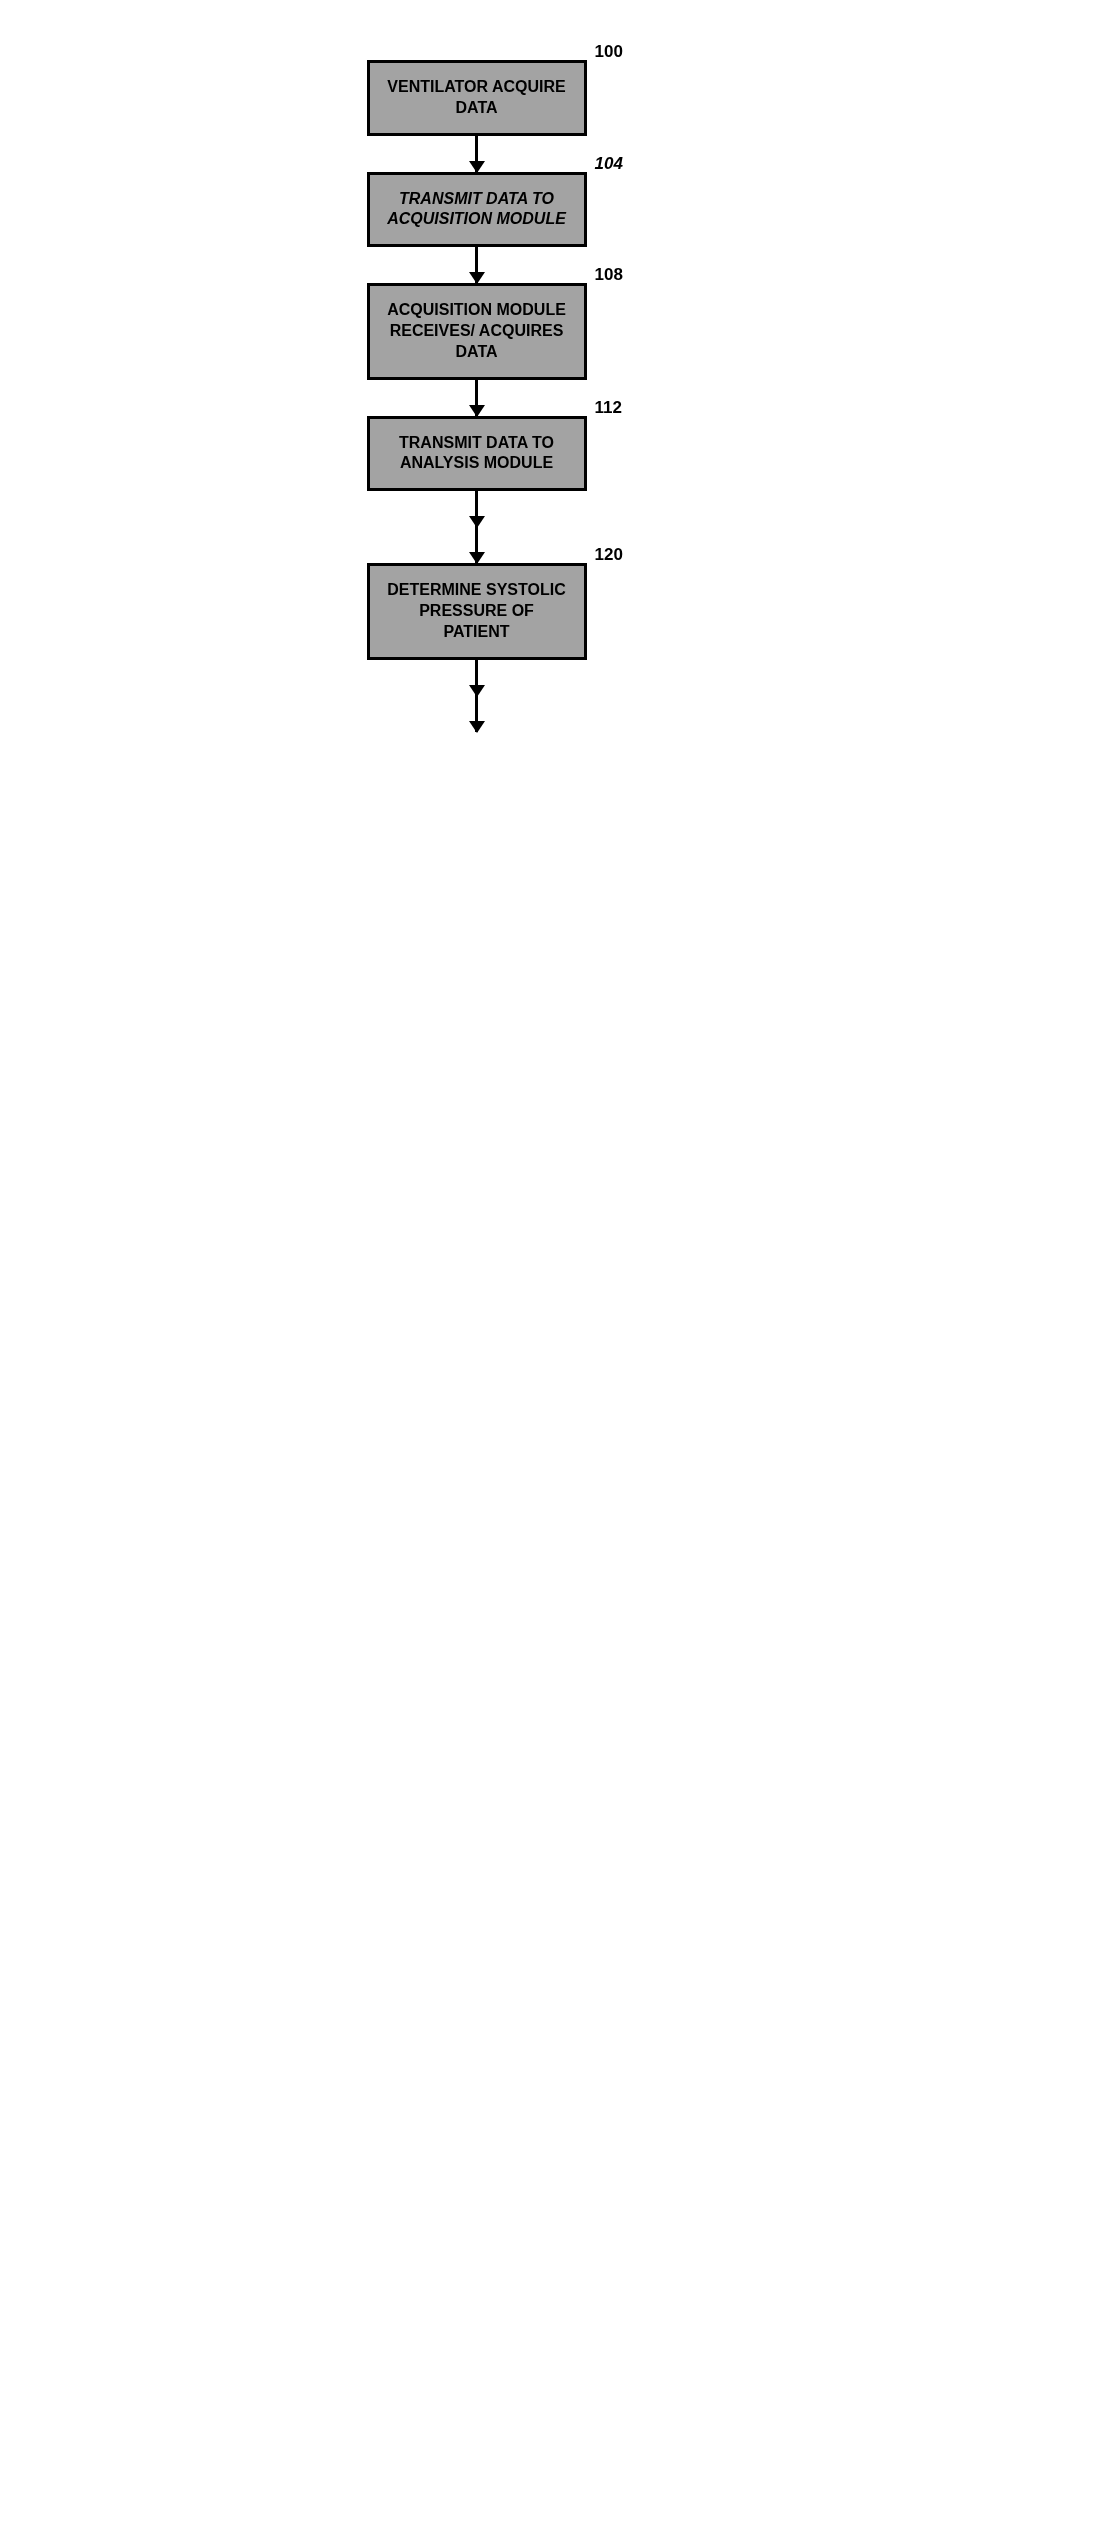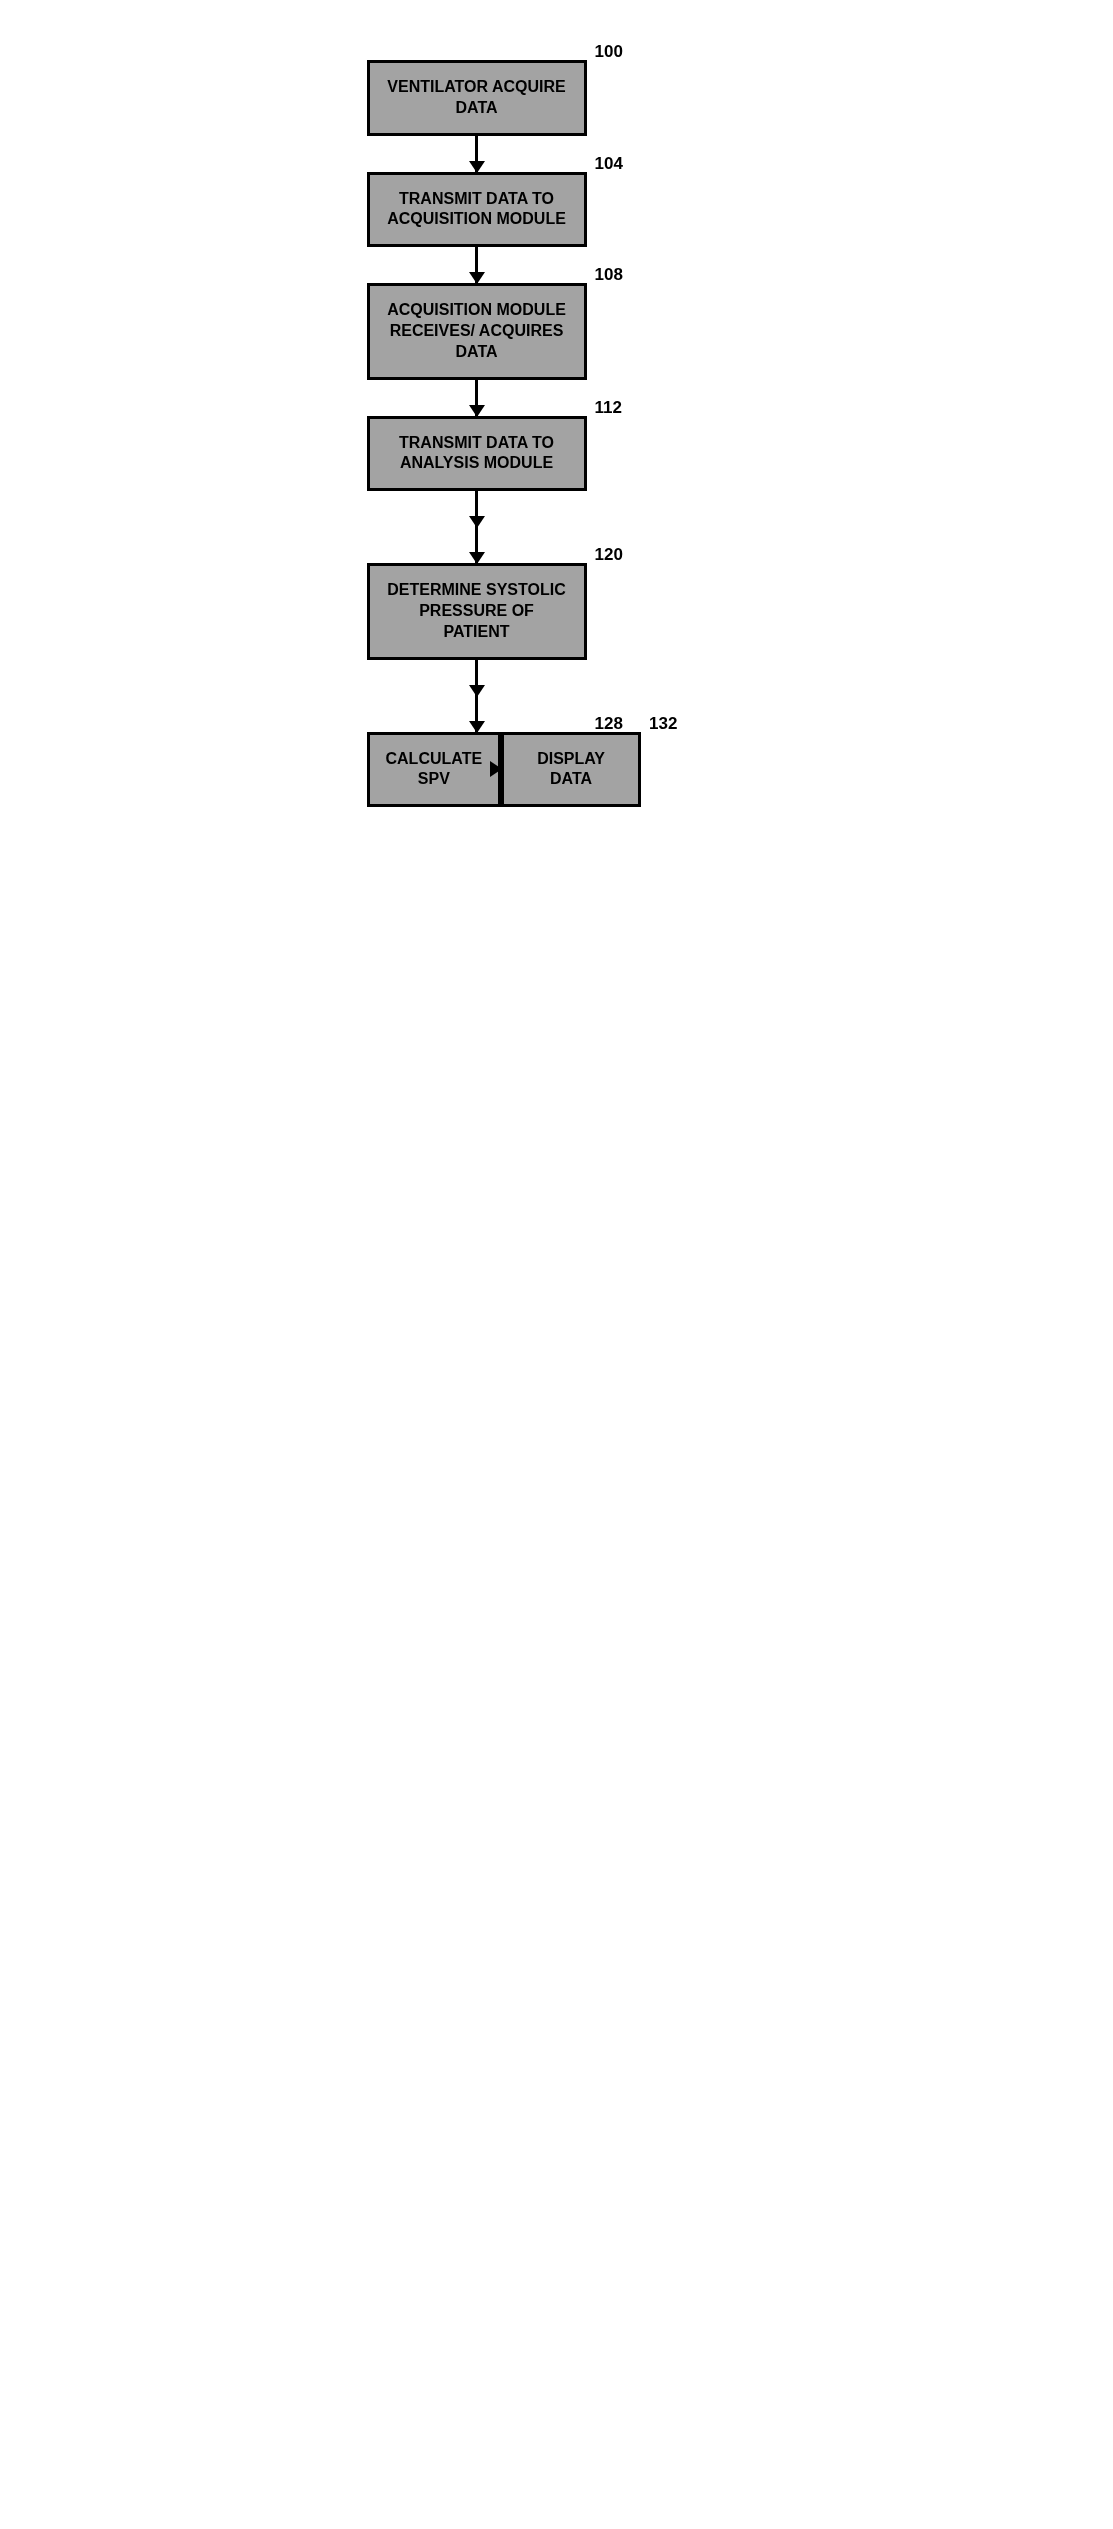--- a/index.html
+++ b/index.html
@@ -118,21 +118,21 @@
     <div class="step-wrapper">
       <div style="position:relative; width:220px;">
         <div class="label-notch">100</div>
         <div class="step-box">VENTILATOR ACQUIRE DATA</div>
       </div>
     </div>
 
     <div class="arrow-down" style="margin-top:0;"></div>
 
     <div class="step-wrapper">
-      <div style="position:relative; width:220px;">
+      <div style="position:relative; width:220px;font-style:italic;">
         <div class="label-notch">104</div>
         <div class="step-box">TRANSMIT DATA TO ACQUISITION MODULE</div>
       </div>
     </div>
 
     <div class="arrow-down"></div>
 
     <div class="step-wrapper">
       <div style="position:relative; width:220px;">
         <div class="label-notch">108</div>
@@ -159,28 +159,15 @@
         <div class="label-notch">120</div>
         <div class="step-box">DETERMINE SYSTOLIC PRESSURE OF PATIENT</div>
       </div>
     </div>
 
     <div class="arrow-down"></div>
 
 
     <div class="arrow-down"></div>
 
-    <div class="step-wrapper">
-      <div style="position:relative; width:220px;">
-        <div class="label-notch">128</div>
-        <div class="side-row">
-          <div class="step-box" style="width:160px;">CALCULATE SPV</div>
-          <div class="arrow-right"></div>
-          <div class="display-box-wrapper">
-            <div class="label-notch">132</div>
-            <div class="step-box" style="width:140px;">DISPLAY DATA</div>
-          </div>
-        </div>
-      </div>
-    </div>
 
   </div>
 </div>
 
 </body></html>

